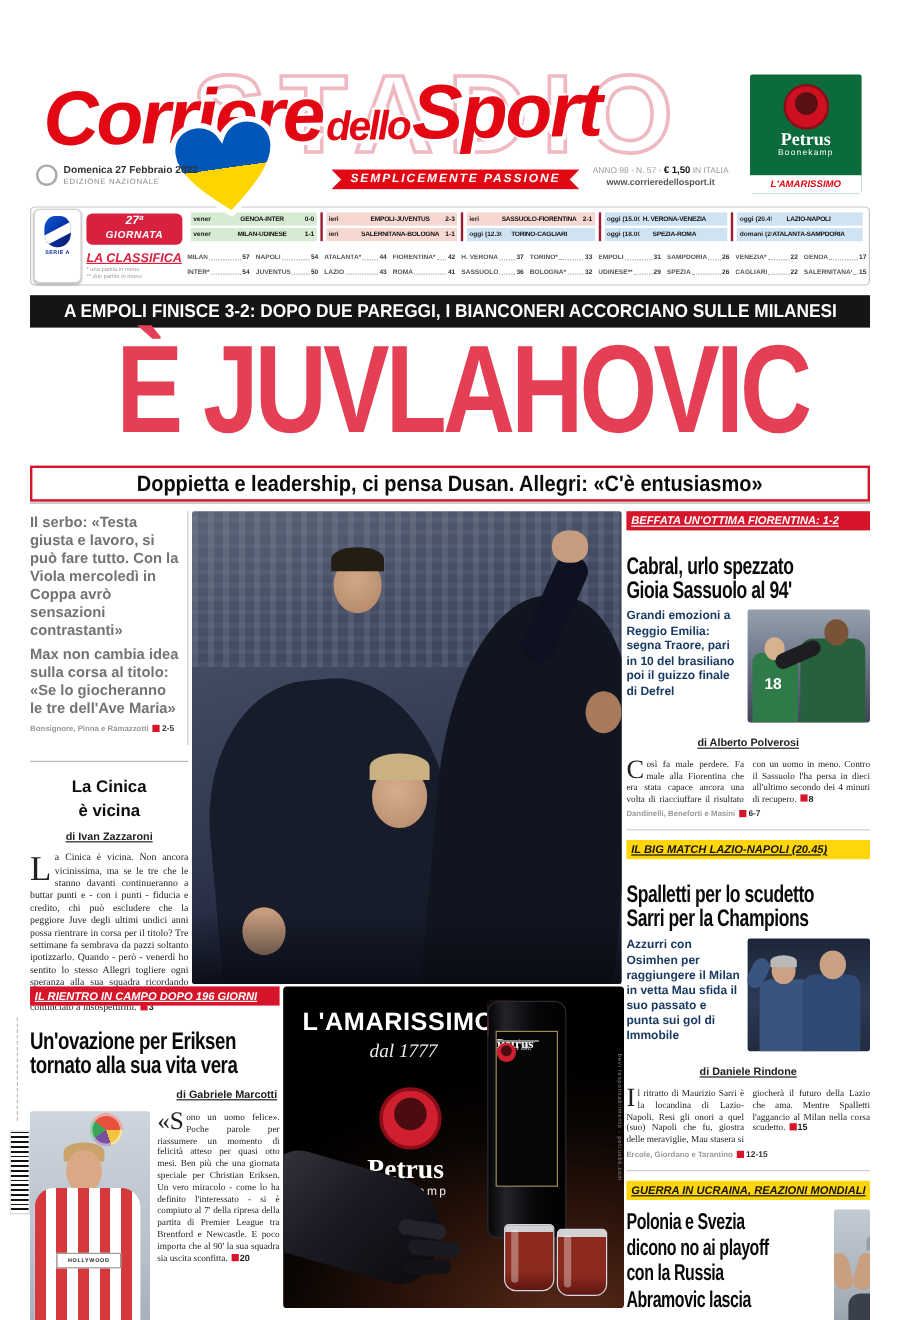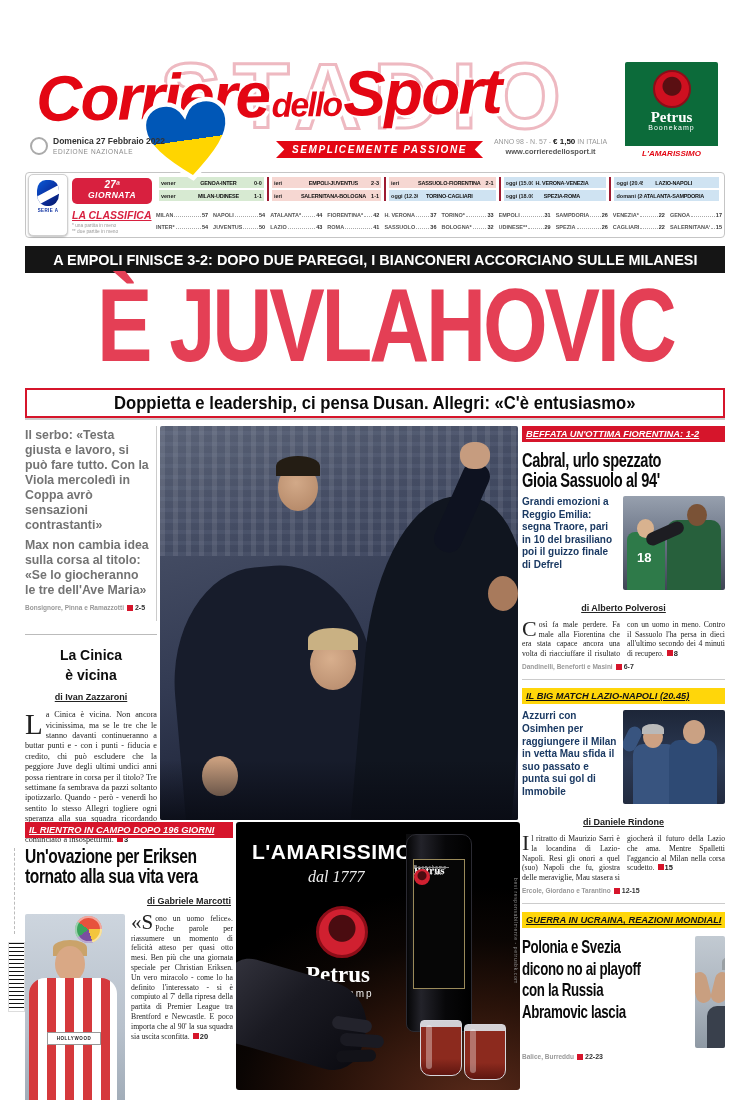--- a/index.html
+++ b/index.html
@@ -112,21 +112,21 @@
   .shade{left:0;bottom:0;width:100%;height:60px;background:linear-gradient(transparent,rgba(8,10,18,.8));}
 
   
   #rightcol{left:522px;top:426px;width:203px;}
   .label{height:16px;line-height:16px;padding:0 4px;font-size:9.3px;font-weight:800;font-style:italic;
          white-space:nowrap;overflow:hidden;text-decoration:underline;}
   .label.red{background:#d6152b;color:#fff;}
   .label.yellow{background:#ffd60a;color:#131313;}
   .h2line{font-size:20px;font-weight:800;line-height:20px;letter-spacing:-.5px;white-space:nowrap;
           transform:scaleX(.73);transform-origin:left;color:#0a0a0a;}
-  .hwrap{margin-top:8px;}
+  .hwrap{margin-top:20px;}
   .row{display:flex;gap:5px;margin-top:6px;}
   .lead-navy{width:96px;font-size:10px;line-height:12.6px;font-weight:700;color:#1b3a63;}
   .ph{flex:1;height:94px;border-radius:2px;position:relative;overflow:hidden;}
   .ph div{position:absolute;}
   .ph-fior{background:linear-gradient(180deg,#97a0ae 0%,#6d7688 45%,#3f4555 100%);}
   .g1{left:4px;bottom:0;width:38px;height:58px;background:#2e7a49;border-radius:8px 8px 0 0;}
   .gnum{color:#fff;font-weight:800;font-size:13px;position:absolute;left:10px;top:18px;}
   .g2{right:4px;bottom:0;width:54px;height:70px;background:#27603c;border-radius:10px 10px 0 0;}
   .gh1{left:14px;bottom:52px;width:17px;height:19px;background:#d8b28f;border-radius:50%;}
   .gh2{right:18px;bottom:64px;width:20px;height:22px;background:#7a5236;border-radius:50%;}
@@ -491,20 +491,24 @@
       </div>
       <div class="author-row"><span>di Alberto Polverosi</span></div>
       <p class="serif body2"><span class="dc2">C</span><span>osì fa male perdere. Fa male alla Fiorentina che era stata capace ancora una volta di riacciuffare il risultato con un uomo in meno. Contro il Sassuolo l'ha persa in dieci all'ultimo secondo dei 4 minuti di recupero.</span><span class="pd"></span><span class="pg">8</span></p>
       <div class="fbyline"><span>Dandinelli, Beneforti e Masini</span><span class="rsq"></span><span class="pgs">6-7</span></div>
     </div>
 
     <hr class="sep">
 
     <div>
       <div class="label yellow">IL BIG MATCH LAZIO-NAPOLI (20.45)</div>
+      <div class="hwrap">
+          <div class="h2line">Spalletti per lo scudetto</div>
+          <div class="h2line">Sarri per la Champions</div>
+        </div>
       <div class="row">
         <div class="lead-navy">Azzurri con Osimhen per raggiungere il Milan in vetta Mau sfida il suo passato e punta sui gol di Immobile</div>
         <div class="ph ph-lazio">
           <div class="c1"></div>
           <div class="c1h"></div>
           <div class="c1hair"></div>
           <div class="c1arm"></div>
           <div class="c2"></div>
           <div class="c2h"></div>
         </div>

